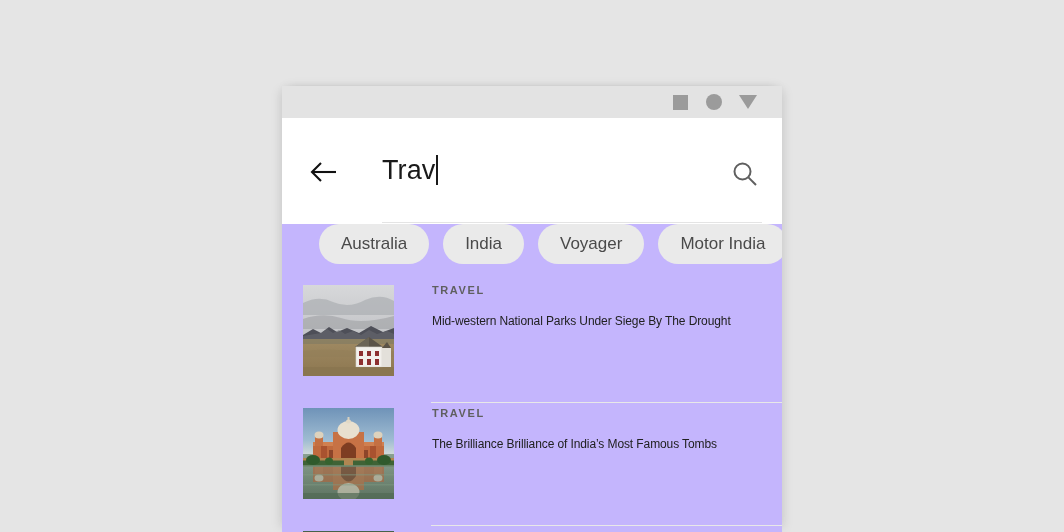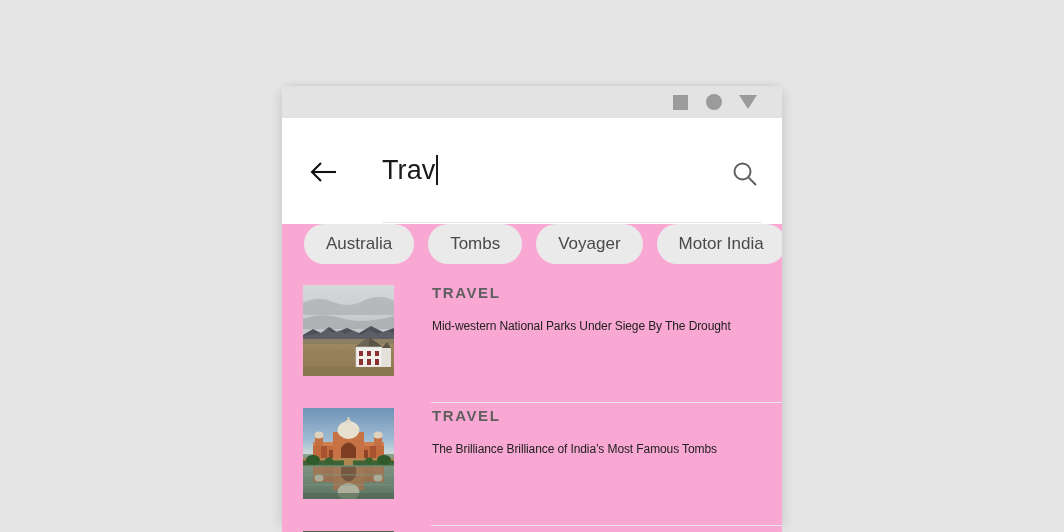--- a/index.html
+++ b/index.html
@@ -15,21 +15,21 @@
     position: relative;
   }
 
   
   #app-card {
     position: absolute;
     left: 282px;
     top: 86px;
     width: 500px;
     height: 446px;
-    background: #f9a8d4;
+    background: #c4b5fd;
     overflow: hidden;
     box-shadow: -6px 0 10px -4px rgba(0,0,0,0.10),
                  6px 0 10px -4px rgba(0,0,0,0.10),
                  0 -4px 10px -4px rgba(0,0,0,0.08);
   }
 
   
   #system-bar {
     height: 32px;
     background: #e3e3e3;
@@ -127,21 +127,21 @@
   }
 
   
   #chips-row {
     position: absolute;
     left: 0;
     top: 138px;
     display: flex;
     align-items: center;
     gap: 14px;
-    padding-left: 22px;
+    padding-left: 37px;
     white-space: nowrap;
   }
   .chip {
     background: #eaeaea;
     border-radius: 20px;
     height: 40px;
     display: flex;
     align-items: center;
     padding: 0 22px;
     font-size: 17px;
@@ -175,21 +175,21 @@
     position: relative;
     background: #cfcfcf;
   }
   .thumb svg { display: block; }
   .result-text {
     margin-left: 38px;
     padding-top: 4px;
     width: 330px;
   }
   .kicker {
-    font-size: 15px;
+    font-size: 11px;
     letter-spacing: 1.6px;
     color: #5f5f5f;
     font-weight: bold;
     margin-bottom: 9px;
   }
   .headline {
     font-size: 12px;
     line-height: 33.5px;
     color: #212121;
     letter-spacing: -0.1px;
@@ -242,21 +242,21 @@
         <line x1="17.4" y1="17.4" x2="25" y2="25" stroke="#5f5f5f" stroke-width="2" stroke-linecap="butt"></line>
       </svg>
     </div>
   </div>
 
   <div id="chips-row">
     <div class="chip">
       <span>Australia</span>
     </div>
     <div class="chip">
-      <span>Tombs</span>
+      <span>India</span>
     </div>
     <div class="chip">
       <span>Voyager</span>
     </div>
     <div class="chip">
       <span>Motor India</span>
     </div>
   </div>
 
   <div id="results-list">

